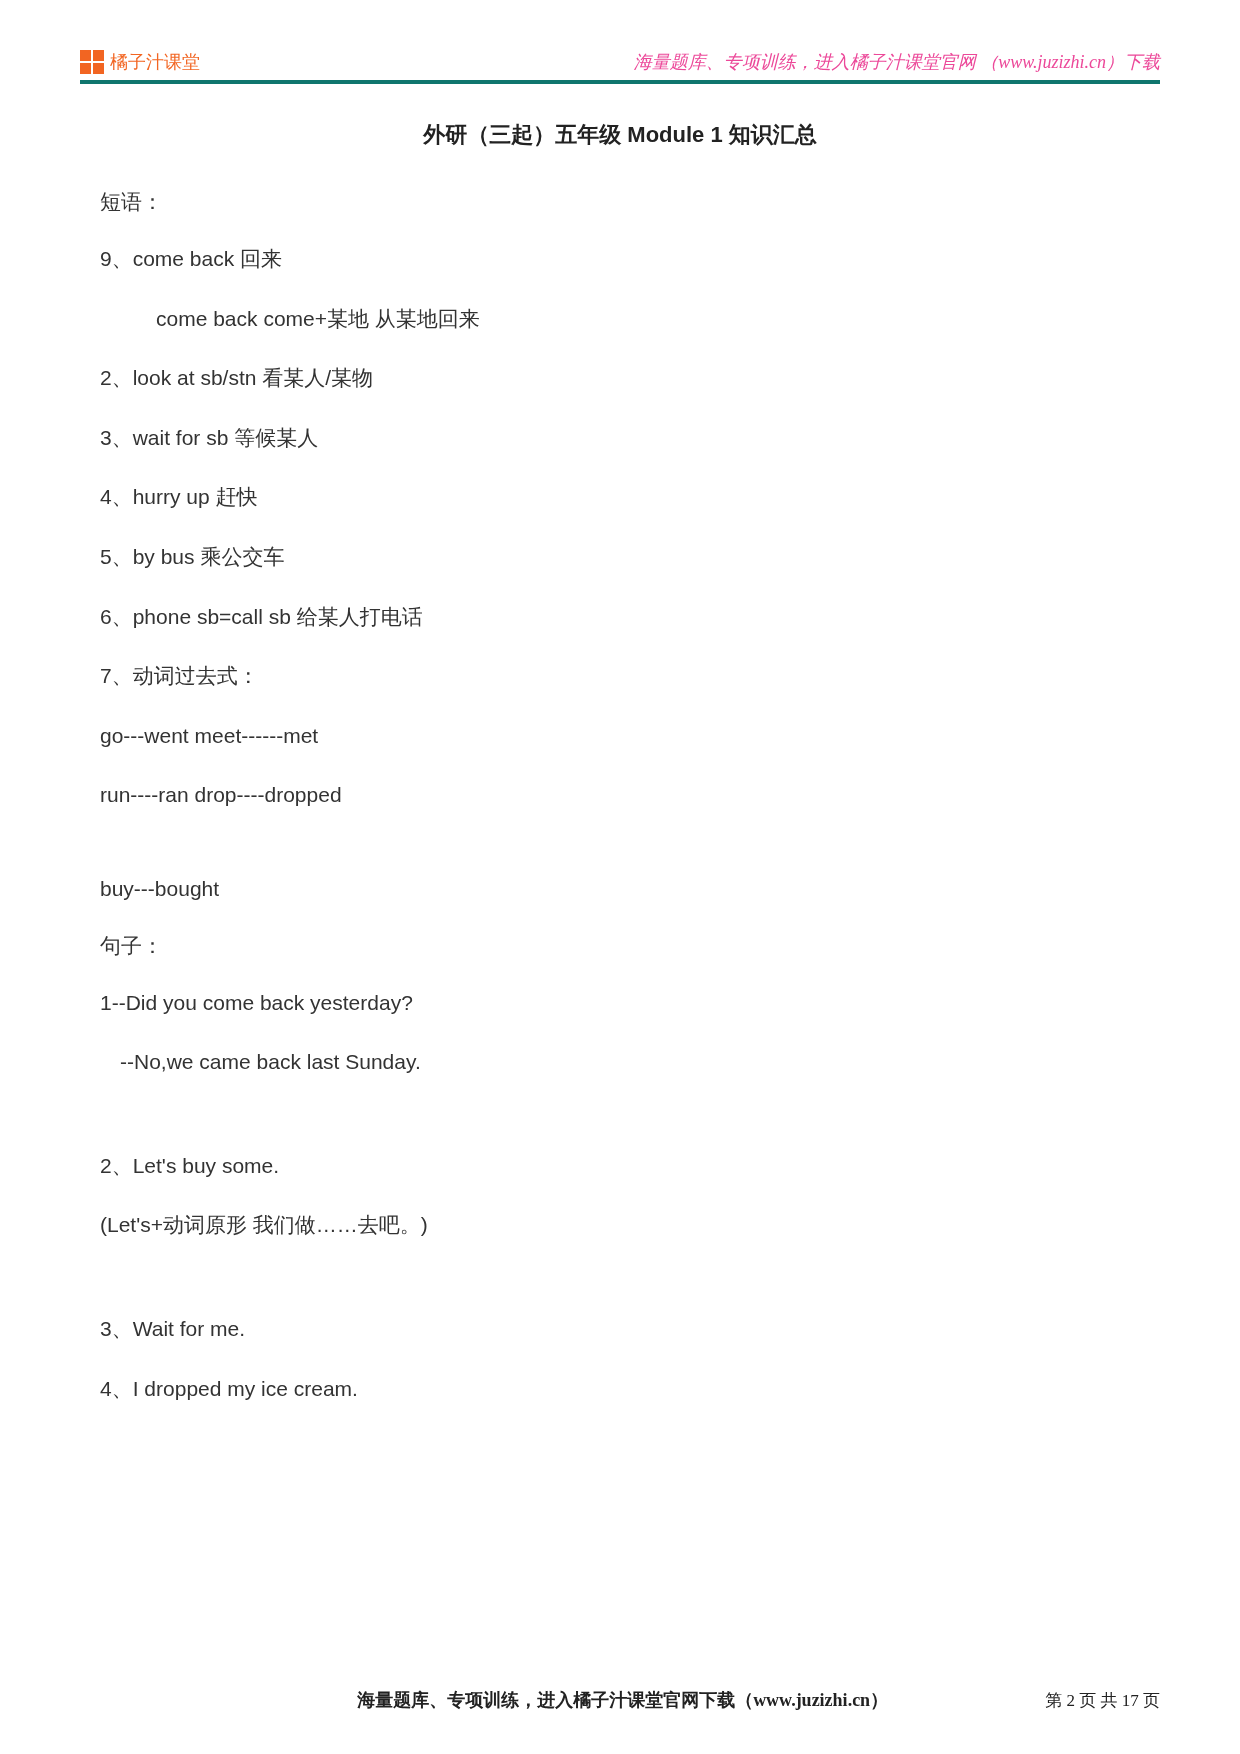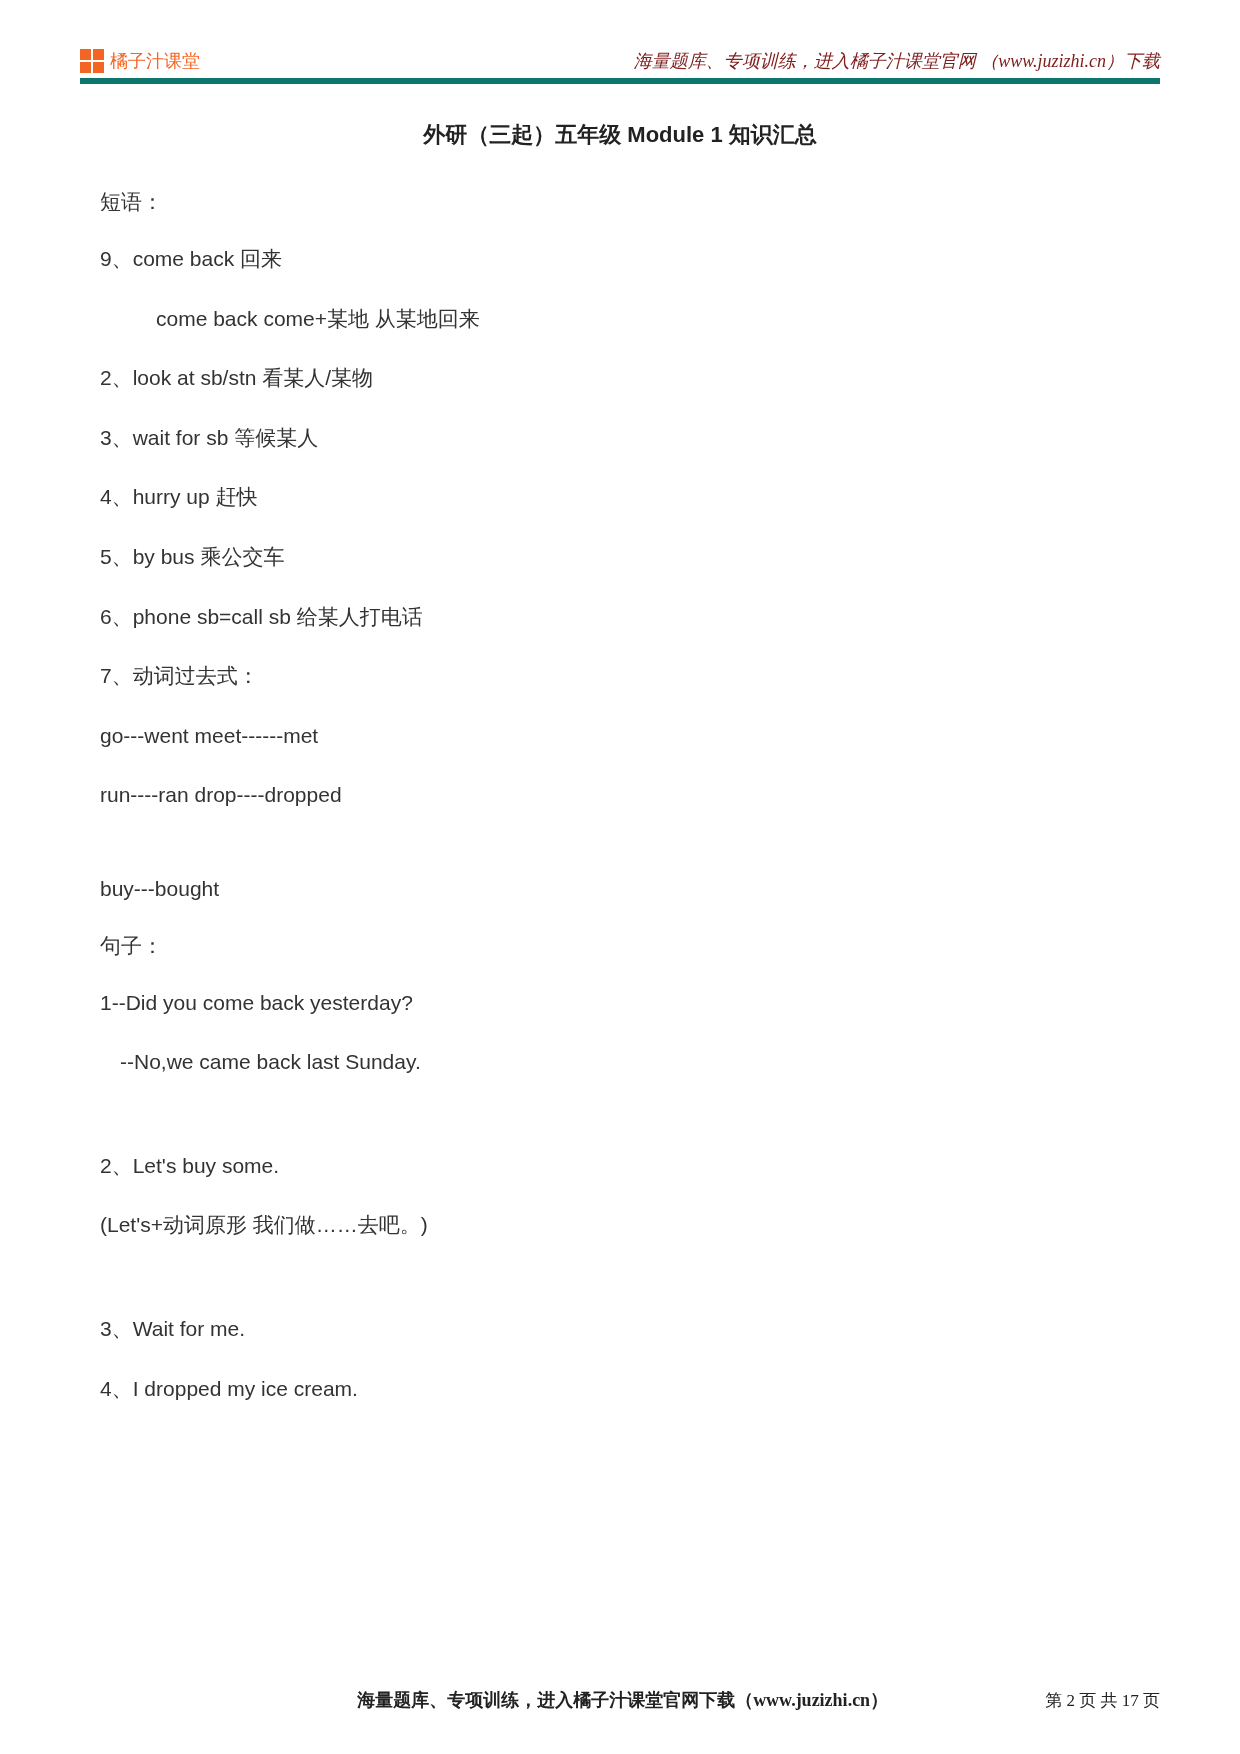--- a/index.html
+++ b/index.html
@@ -13,21 +13,21 @@
     }
     .header {
       position: absolute;
       top: 50px;
       left: 80px;
       right: 80px;
       height: 34px;
       display: flex;
       align-items: center;
       justify-content: space-between;
-      border-bottom: 6px solid #0f766e;
+      border-bottom: 4px solid #0f766e;
       padding-bottom: 6px;
     }
     .logo-wrap {
       display: flex;
       align-items: center;
       gap: 6px;
     }
     .logo-icon {
       width: 24px;
       height: 24px;
@@ -39,21 +39,21 @@
     .logo-icon span {
       background: #f26522;
       display: block;
     }
     .logo-text {
       color: #f26522;
       font-size: 18px;
       font-weight: 500;
     }
     .header-right {
-      color: #7f1d1d;
+      color: #ec4899;
       font-size: 18px;
       font-weight: 500;
       font-style: italic;
       font-family: "KaiTi", "楷体", serif;
     }
     .content {
       position: absolute;
       top: 120px;
       left: 100px;
       right: 100px;

